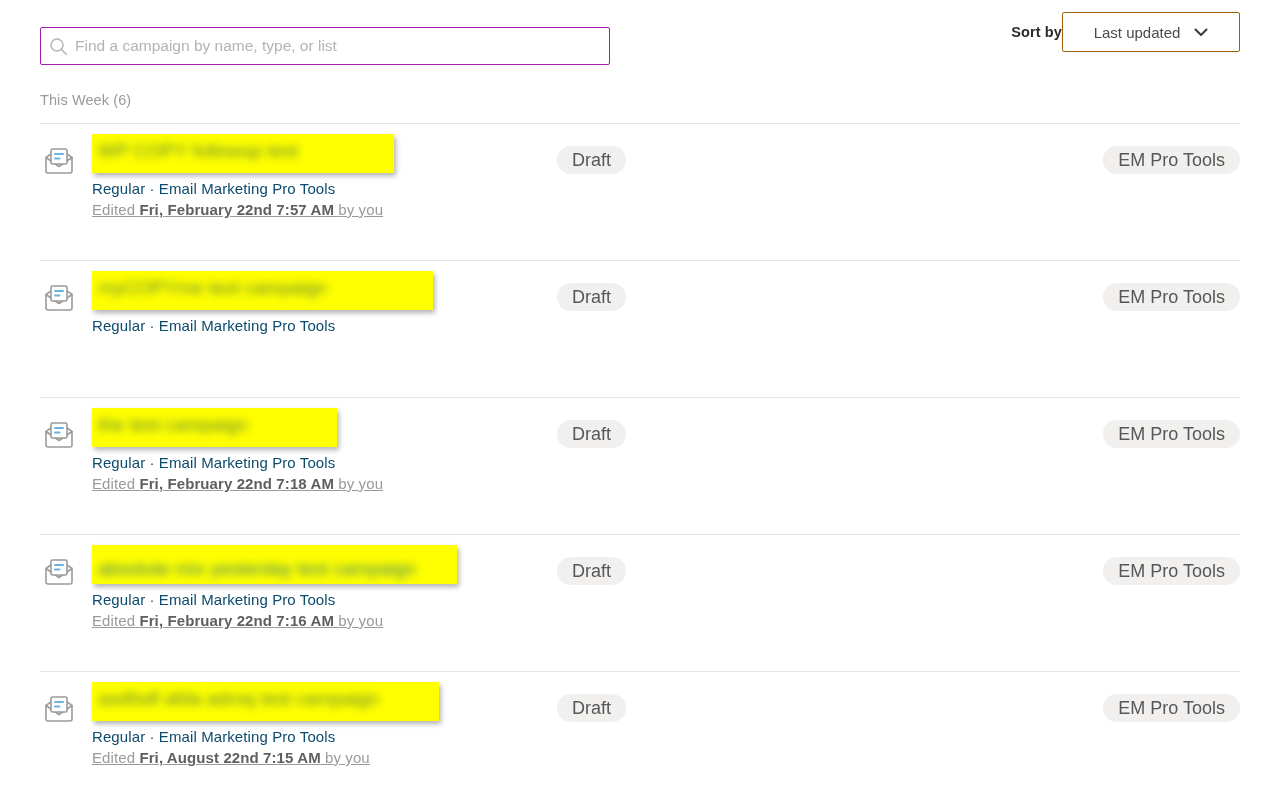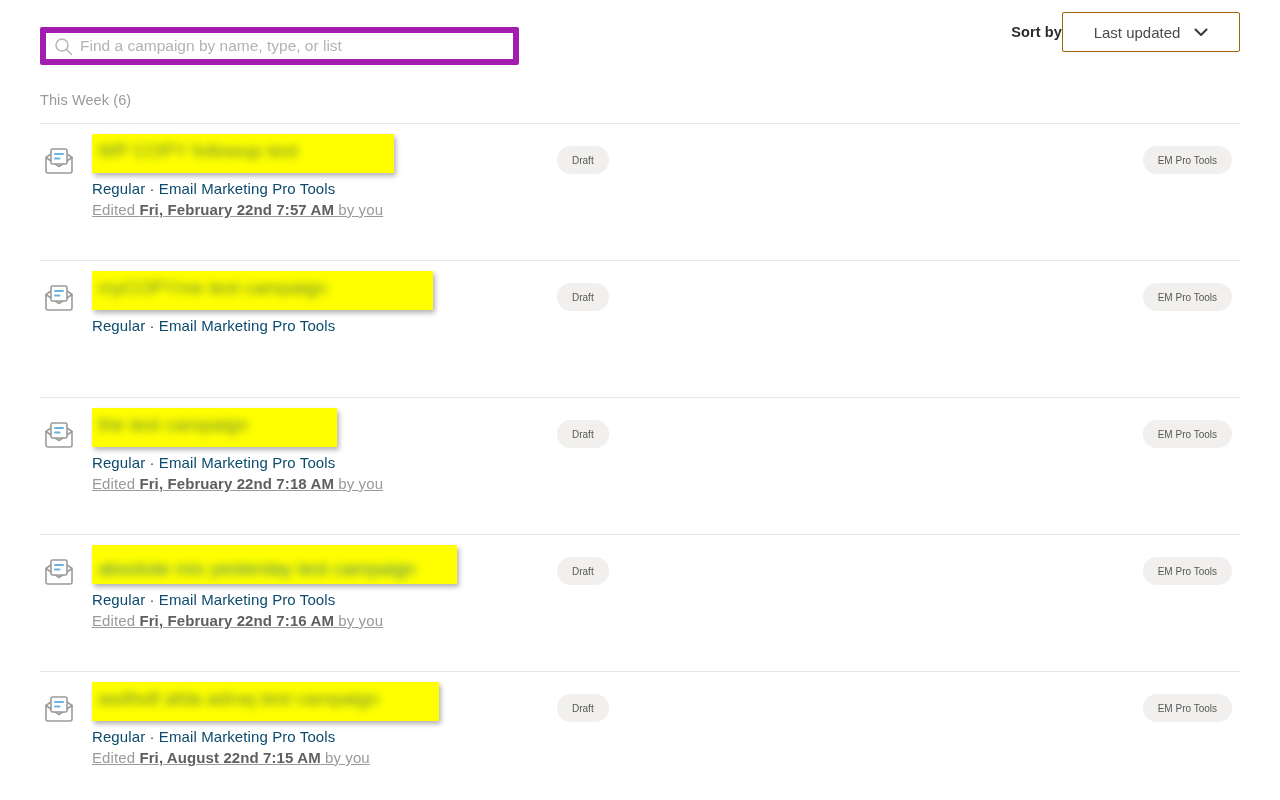--- a/index.html
+++ b/index.html
@@ -12,22 +12,22 @@
     -webkit-font-smoothing: antialiased;
   }
   #app { position: relative; width: 1280px; height: 800px; overflow: hidden; background: #fff; }
 
   
   .toolbar {
     position: absolute; left: 0; top: 0; width: 1280px; height: 92px;
   }
   .search-box {
     position: absolute; left: 40px; top: 27px;
-    width: 479px; height: 38px;
-    border: 6px solid #a21caf;
+    width: 570px; height: 38px;
+    border: 1px solid #a21caf;
     background: #fff;
     border-radius: 2px;
     display: flex; align-items: center;
   }
   .search-icon {
     width: 34px; height: 36px; flex: 0 0 34px;
     display: flex; align-items: center; justify-content: center;
     color: #b6b6b6;
   }
   .search-icon svg { display: block; }
@@ -114,25 +114,25 @@
   }
   .meta-edited b { color: #5f5f5f; font-weight: 700; }
 
   .pill {
     position: absolute;
     height: 28px;
     border-radius: 14px;
     background: #f1f0ee;
     display: flex; align-items: center; justify-content: center;
     padding: 0 15px;
-    font-size: 10px; color: #575757;
+    font-size: 18px; color: #575757;
     white-space: nowrap;
   }
   .pill-status { left: 465px; top: 22px; }
-  .pill-audience { right: 8px; top: 22px; }
+  .pill-audience { right: 0px; top: 22px; }
 </style>
 </head>
 <body>
 
 <div id="app">
 
   <div class="toolbar">
 
     <div class="search-box">
       <span class="search-icon">

